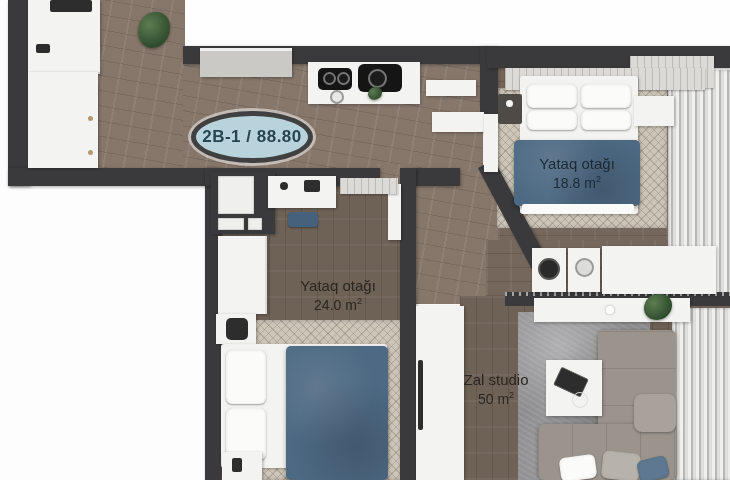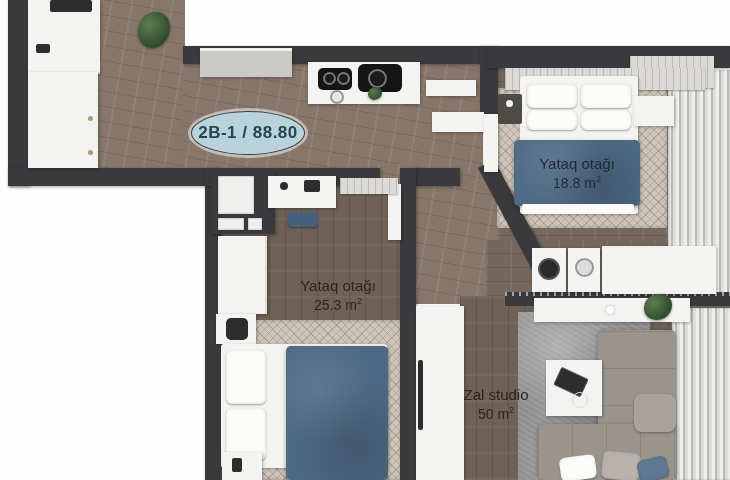--- a/index.html
+++ b/index.html
@@ -41,21 +41,21 @@
   .plant{background:radial-gradient(circle at 35% 35%, #5d7d52, var(--plant_green,#2e4a2c) 72%);
         border-radius:55% 42% 58% 45%;box-shadow:0 1px 3px rgba(0,0,0,.4);}
   .dark-item{background:#2d2d2e;border-radius:2px;}
   .ring{border-radius:50%;border:2px solid #777;background:#1c1c1d;}
   .hatch{background:var(--wall,#3a3a3c);
         background-image:repeating-linear-gradient(90deg, rgba(255,255,255,.55) 0 2px, rgba(0,0,0,0) 2px 7px);
         background-size:100% 4px;background-repeat:no-repeat;}
   .glasspane{background:#efefed;box-shadow:0 0 2px rgba(0,0,0,.4) inset;}
   .outside{background:#fefefe;border-bottom:1px solid #d8d8d6;}
   
-  .badge{border-radius:50%;background:var(--badge_bg,#b9d3dd);border:1px solid #404040;
+  .badge{border-radius:50%;background:var(--badge_bg,#b9d3dd);border:5px solid #404040;
         box-shadow:0 0 0 3px rgba(255,255,255,.5);display:flex;align-items:center;justify-content:center;
         color:var(--badge_text,#27454f);font-size:17px;font-weight:bold;letter-spacing:.5px;}
   .room-label{display:flex;flex-direction:column;align-items:center;justify-content:center;
         color:var(--label_text,#2b2620);text-align:center;line-height:1.3;}
   .room-label .rname{font-size:15px;}
   .room-label .rarea{font-size:14px;}
   .room-label sup{font-size:9px;}
   .on-blanket{color:#1b2a34;}
 </style>
 </head>
@@ -171,20 +171,20 @@
   <div class="abs pillow" style="left:638px;top:458px;width:30px;height:22px;transform:rotate(-14deg);background:#5d7890;"></div>
   <div class="abs white" style="left:546px;top:360px;width:56px;height:56px;"></div>
   <div class="abs dark-item" style="left:556px;top:372px;width:28px;height:18px;transform:rotate(25deg);border:1px solid #555;"></div>
   <div class="abs" style="left:572px;top:392px;width:14px;height:14px;border-radius:50%;border:1px solid #ddd;"></div>
 
   <div class="abs badge" style="left:191px;top:111px;width:112px;height:42px;">
     <span>2B-1 / 88.80</span>
   </div>
   <div class="abs room-label" style="left:282px;top:272px;width:112px;height:46px;">
     <span class="rname">Yataq otağı</span>
-    <span class="rarea"><span>25.3 m</span><sup>2</sup></span>
+    <span class="rarea"><span>24.0 m</span><sup>2</sup></span>
   </div>
-  <div class="abs room-label" style="left:444px;top:381px;width:104px;height:46px;">
+  <div class="abs room-label" style="left:444px;top:362px;width:104px;height:46px;justify-content:flex-end;">
     <span class="rname">Zal studio</span>
     <span class="rarea"><span>50 m</span><sup>2</sup></span>
   </div>
 
 </div>
 
 </body></html>

